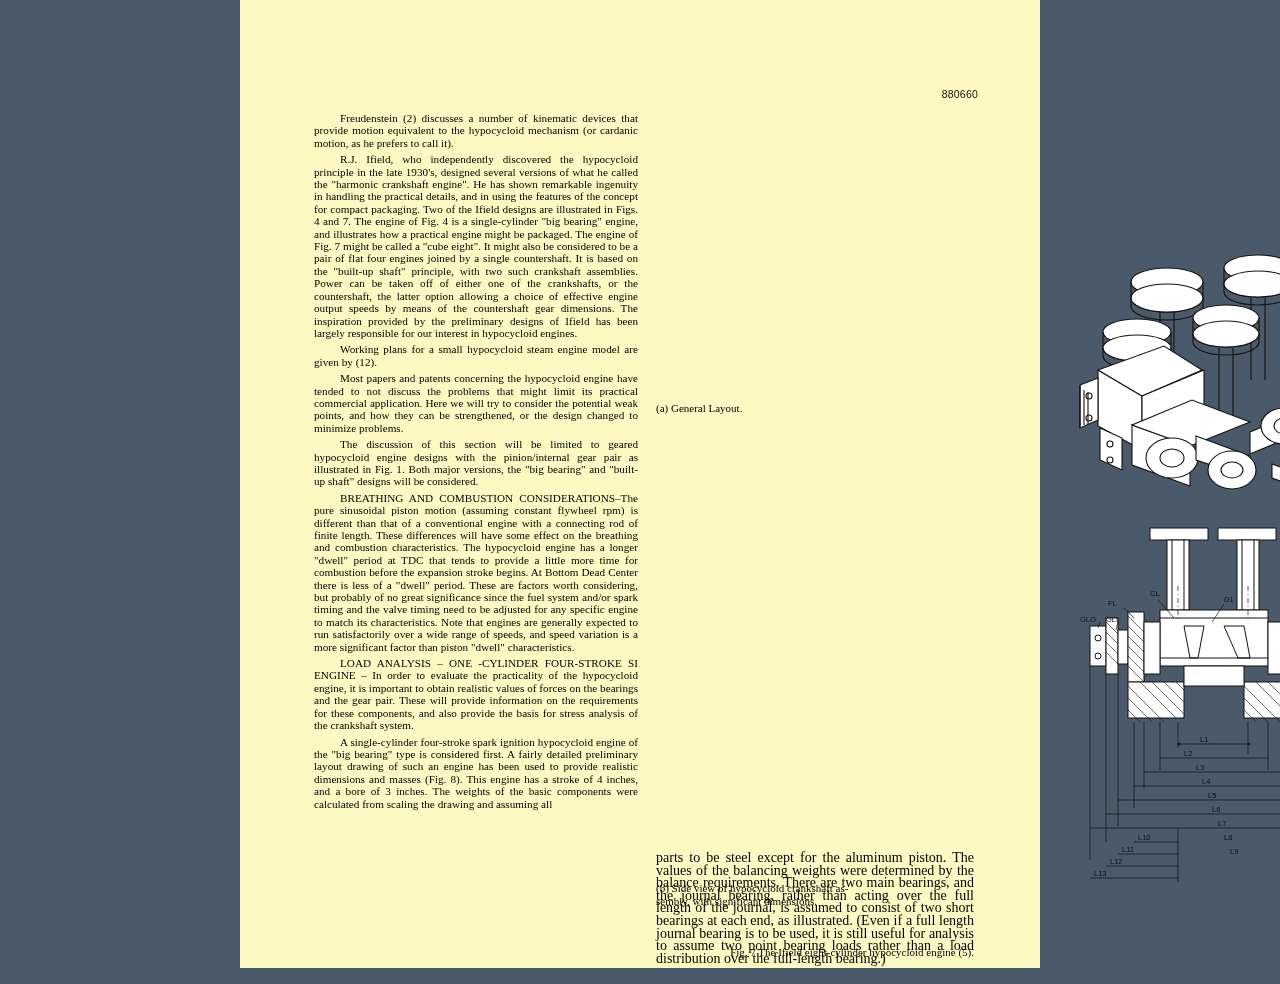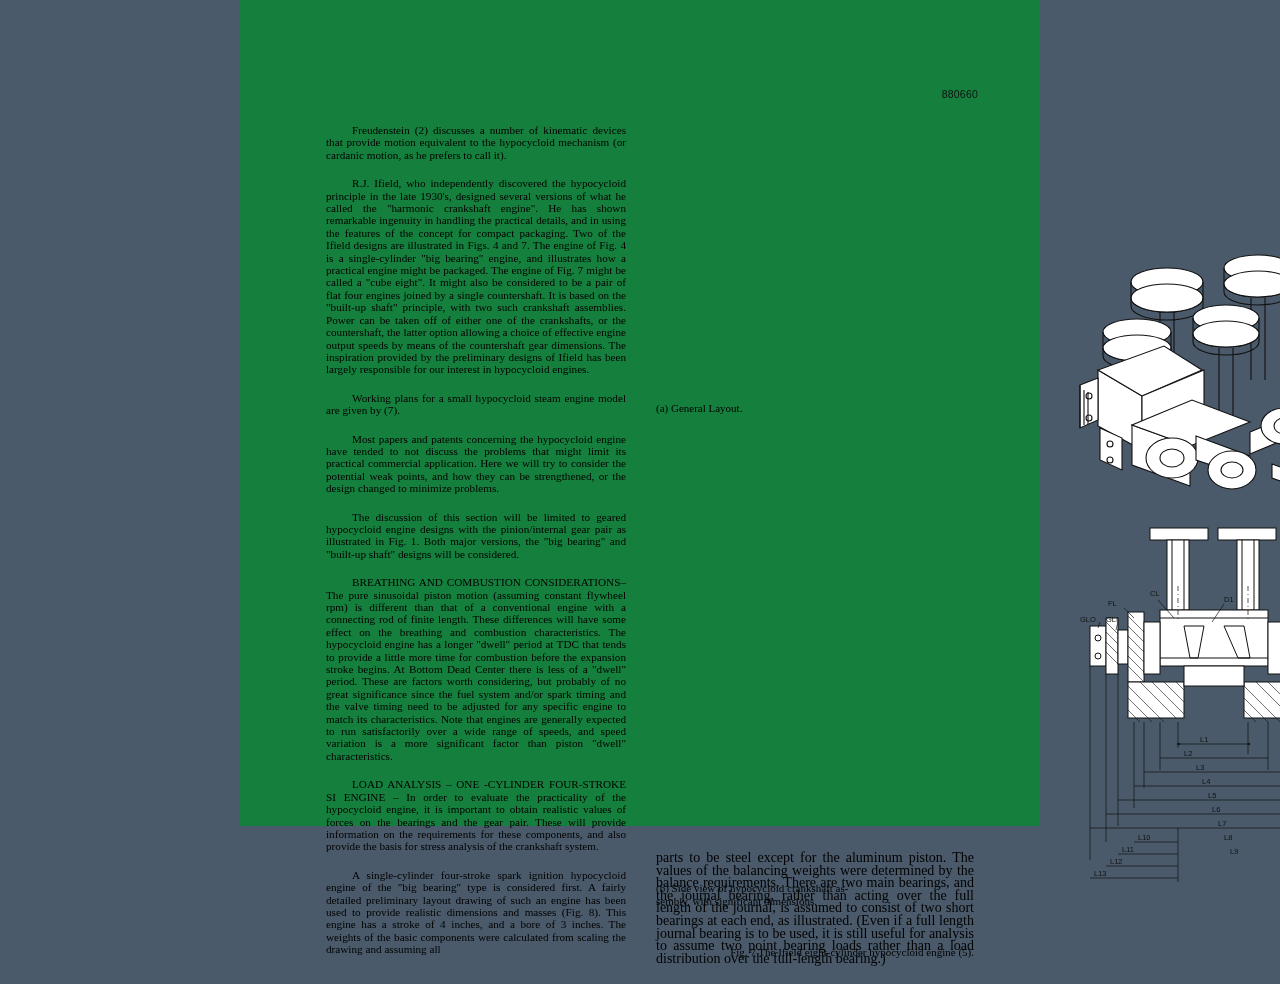--- a/index.html
+++ b/index.html
@@ -3,35 +3,35 @@
 <meta charset="utf-8">
 <style>
   html,body{margin:0;padding:0;}
   body{
     width:1280px;height:984px;
     background:#4a5a6a;
     font-family:"Liberation Serif", serif;
     overflow:hidden;
   }
   .page{
-    position:absolute;left:240px;top:0;width:800px;height:826px;
-    background:#15803d;
+    position:absolute;left:240px;top:0;width:800px;height:968px;
+    background:#fef9c3;
   }
   .page-number{
     position:absolute;right:62px;top:88px;
     font-family:"Liberation Sans", sans-serif;
     font-size:10.5px;color:#111;letter-spacing:.2px;
   }
   
   .col-left{
     position:absolute;left:70px;top:108px;width:332px;
     font-size:11.2px;line-height:12.4px;color:#000;
     text-align:justify;
   }
-  .col-left p{margin:16px;text-indent:26px;}
+  .col-left p{margin:4px;text-indent:26px;}
   .head{
     font-family:"Liberation Serif", serif;
     font-weight:bold;font-size:11.2px;line-height:12.8px;
     margin:12px 0 10px 0;text-indent:0;letter-spacing:.3px;
   }
   .runin{font-weight:normal;}
   
   .col-right{
     position:absolute;left:416px;top:108px;width:318px;
   }
@@ -60,21 +60,21 @@
 </head>
 <body>
 
 <div class="page">
 
   <div class="page-number">880660</div>
 
   <div class="col-left">
     <p>Freudenstein (2) discusses a number of kinematic devices that provide motion equivalent to the hypocycloid mechanism (or cardanic motion, as he prefers to call it).</p>
     <p>R.J. Ifield, who independently discovered the hypocycloid principle in the late 1930's, designed several versions of what he called the "harmonic crankshaft engine".  He has shown remarkable ingenuity in handling the practical details, and in using the features of the concept for compact packaging.  Two of the Ifield designs are illustrated in Figs. 4 and 7.  The engine of Fig. 4 is a single-cylinder "big bearing" engine, and illustrates how a practical engine might be packaged.  The engine of Fig. 7 might be called a "cube eight".  It might also be considered to be a pair of flat four engines joined by a single countershaft.  It is based on the  "built-up shaft" principle, with two such crankshaft assemblies.  Power can be taken off of either one of the crankshafts, or the countershaft, the latter option allowing a choice of effective engine output speeds by means of the countershaft gear dimensions.   The inspiration provided by the preliminary designs of Ifield has been largely responsible for our interest in hypocycloid engines.</p>
-    <p>Working plans for a small hypocycloid steam engine model are given by (7).</p>
+    <p>Working plans for a small hypocycloid steam engine model are given by (12).</p>
 
 
     <p>Most papers and patents concerning the hypocycloid engine have tended to not discuss the problems that might limit its practical commercial application.  Here we will try to consider the potential weak points, and how they can be strengthened, or the design changed to minimize problems.</p>
     <p>The discussion of this section will be limited to geared hypocycloid engine  designs with the pinion/internal gear pair as illustrated in Fig. 1.  Both major versions, the "big bearing" and "built-up shaft" designs will be considered.</p>
 
     <p><span class="runin">BREATHING AND COMBUSTION CONSIDERATIONS–</span><span>The pure sinusoidal piston motion (assuming constant flywheel rpm) is different than that of a conventional engine with a connecting rod of finite length.  These differences will have some effect on the breathing and combustion characteristics.  The hypocycloid engine has a longer "dwell" period at TDC that tends to provide a little more time for combustion before the expansion stroke begins.  At Bottom Dead Center there is less of a "dwell" period.  These are factors worth considering, but probably of no great significance since the fuel system and/or spark timing and the valve timing need to be adjusted for any specific engine to match its characteristics.  Note that engines are generally expected to run satisfactorily over a wide range of speeds, and speed variation is a more significant factor than piston "dwell" characteristics.</span></p>
 
     <p><span class="runin">LOAD ANALYSIS – ONE -CYLINDER FOUR-STROKE SI ENGINE –</span><span> In order to evaluate the practicality of the hypocycloid engine, it is important to obtain realistic values of forces on the bearings and the gear pair.  These will provide information on the requirements for these components, and also provide the basis for stress analysis of the crankshaft system.</span></p>
 
     <p>A single-cylinder four-stroke spark ignition hypocycloid engine of the "big bearing" type is considered first.  A fairly detailed preliminary layout drawing of such an engine has been used to provide realistic dimensions and masses (Fig. 8).  This engine has a stroke of 4 inches, and a bore of 3 inches.  The weights of the basic components were calculated from scaling the drawing and assuming all</p>

